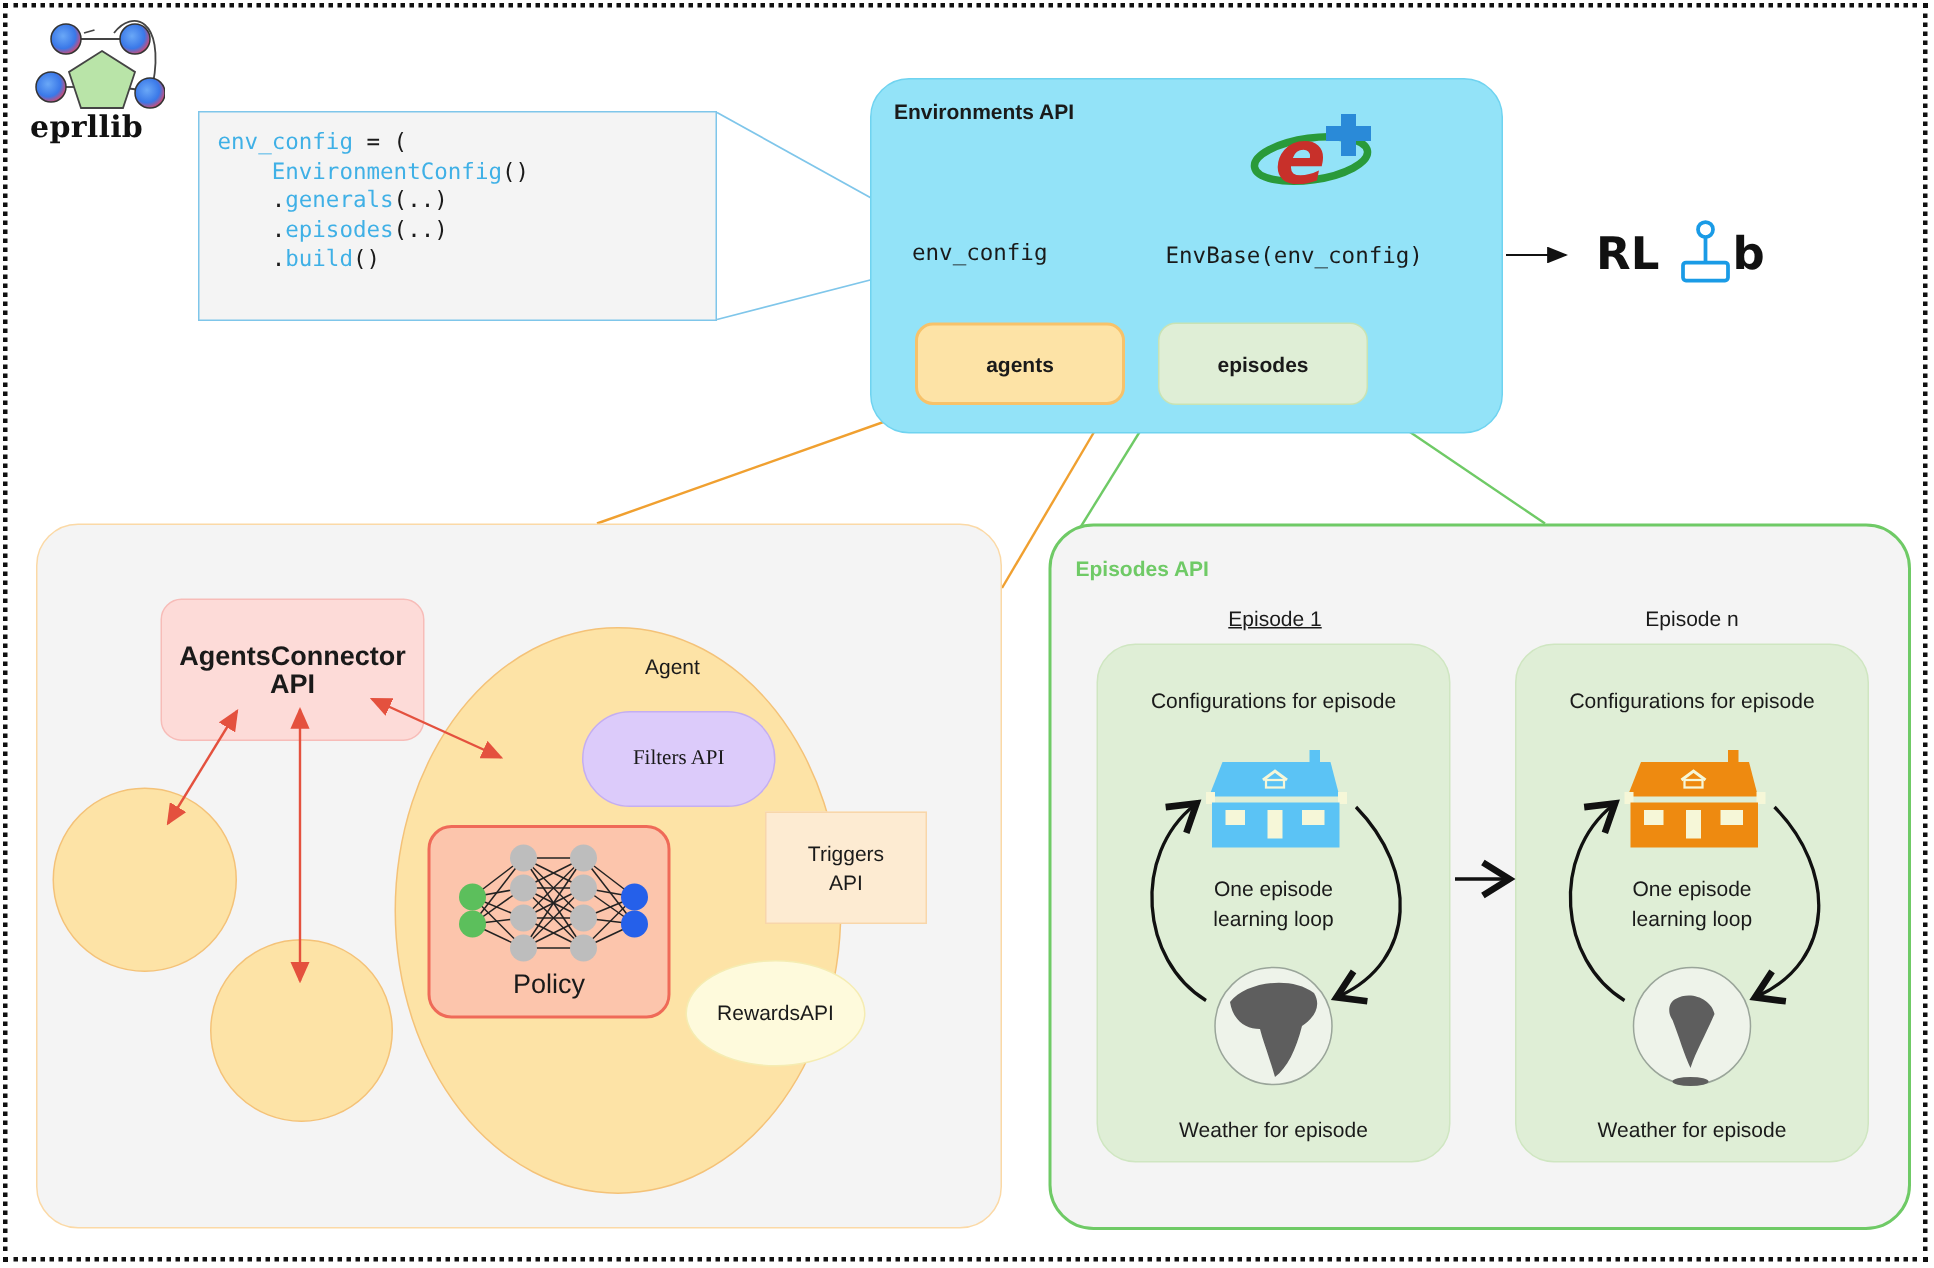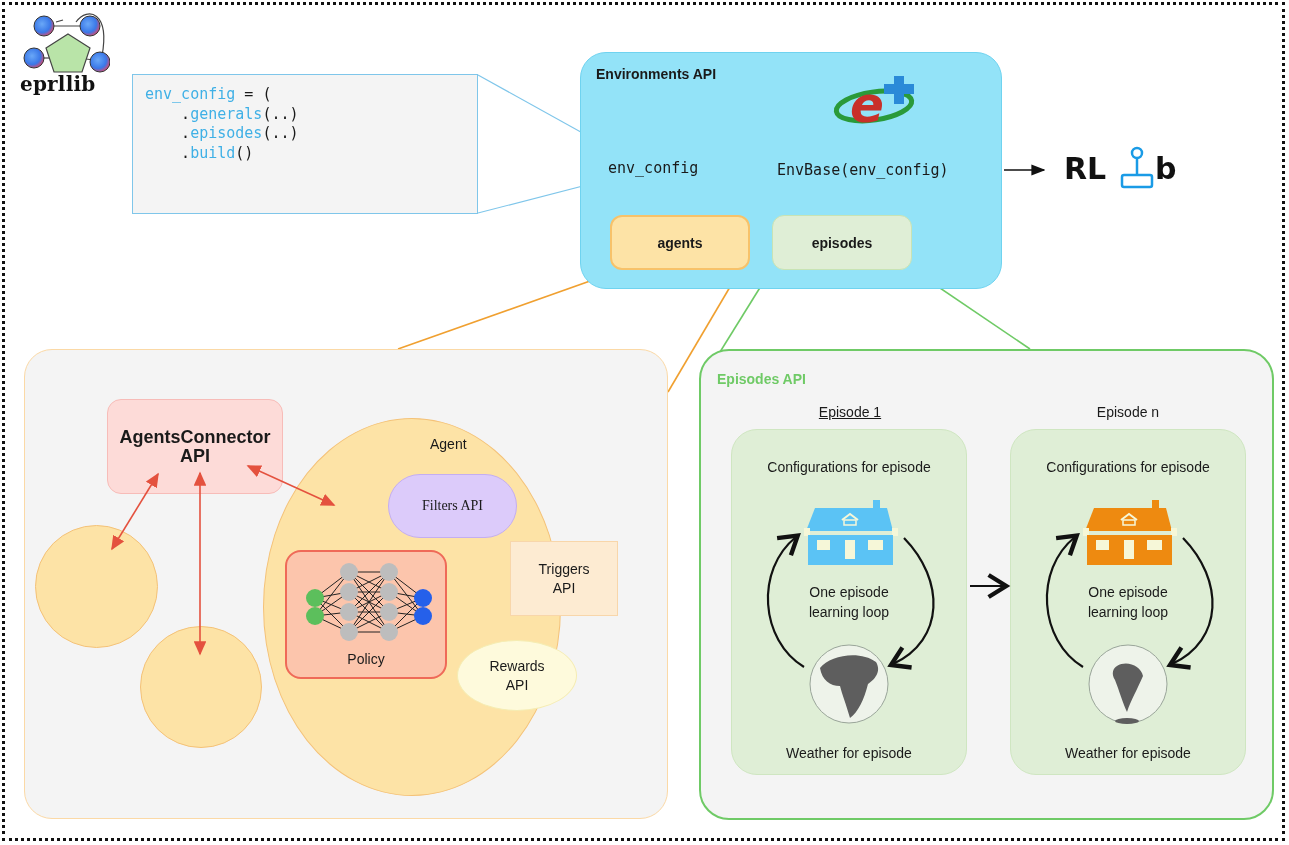--- a/index.html
+++ b/index.html
@@ -35,23 +35,23 @@
   
   .agents-panel { left:24px; top:349px; width:644px; height:470px; background:#f4f4f4; border:1.5px solid #fbd9a6; border-radius:28px; box-sizing:border-box; }
   .ac-box { left:107px; top:399px; width:176px; height:95px; background:#fddbd8; border:1.5px solid #f7bcb8; border-radius:14px; box-sizing:border-box; display:flex; flex-direction:column; align-items:center; justify-content:center; font-weight:bold; font-size:18px; line-height:19px; text-align:center; }
   .circle-small { background:#fde3a6; border:1.5px solid #f4c278; border-radius:50%; box-sizing:border-box; }
   .c1 { left:35px; top:525px; width:123px; height:123px; }
   .c2 { left:140px; top:626px; width:122px; height:122px; }
   .agent-circle { left:263px; top:418px; width:298px; height:378px; background:#fde3a6; border:1.5px solid #f4c278; border-radius:50%; box-sizing:border-box; }
   .agent-label { left:430px; top:436px; font-size:14px; }
   .filters { left:388px; top:474px; width:129px; height:64px; background:#dccbfa; border:1.5px solid #c4aef1; border-radius:32px; box-sizing:border-box; display:flex; align-items:center; justify-content:center; font-size:14px;font-family:Liberation Serif, serif; }
   .triggers { left:510px; top:541px; width:108px; height:75px; background:#fdebd2; border:1.5px solid #f8d6aa; box-sizing:border-box; display:flex; flex-direction:column; align-items:center; justify-content:center; font-size:14px; line-height:19px; }
-  .rewards { left:457px; top:640px; width:120px; height:71px; background:#fefadc; border:1.5px solid #f5ecb2; border-radius:50%; box-sizing:border-box; display:flex; flex-direction:column; align-items:center; justify-content:center; font-size:14px; line-height:19px; }
+  .rewards { left:457px; top:640px; width:120px; height:71px; background:#fefadc; border:1.5px solid #f5ecb2; border-radius:50%; box-sizing:border-box; display:flex; flex-direction:row; align-items:center; justify-content:center; font-size:14px; line-height:19px; }
   .policy { left:285px; top:550px; width:162px; height:129px; background:#fcc5ac; border:2px solid #ef6a58; border-radius:16px; box-sizing:border-box; }
-  .policy-label { position:absolute; left:0; right:0; bottom:10px; text-align:center; font-size:14px;margin-top:44px; }
+  .policy-label { position:absolute; left:0; right:0; bottom:10px; text-align:center; font-size:18px;margin-top:44px; }
   .nn { position:absolute; left:14px; top:6px; width:136px; height:86px; }
 
   
   .episodes-panel { left:699px; top:349px; width:575px; height:471px; background:#f4f4f4; border:2px solid #6fca66; border-radius:30px; box-sizing:border-box; }
   .ep-api-title { left:717px; top:371px; color:#6fca66; font-weight:bold; font-size:14px; }
   .ep-heading { font-size:14px; text-align:center; width:200px; }
   .ep-card { width:236px; height:346px; background:#dfeed6; border:1.5px solid #cfe6c1; border-radius:26px; box-sizing:border-box; }
   .ep-text { font-size:14px; text-align:center; width:236px; line-height:20px; }
 </style>
 </head>
@@ -104,20 +104,21 @@
     <circle cx="26" cy="16" r="10" fill="url(#nodeG)" stroke="#333" stroke-width="1"></circle>
     <circle cx="72" cy="16" r="10" fill="url(#nodeG)" stroke="#333" stroke-width="1"></circle>
     <circle cx="16" cy="48" r="10" fill="url(#nodeG)" stroke="#333" stroke-width="1"></circle>
     <circle cx="82" cy="52" r="10" fill="url(#nodeG)" stroke="#333" stroke-width="1"></circle>
   </svg>
   <div class="logo-text">eprllib</div>
 </div>
 
 <div class="abs code-box" id="codeBox">
     <div class="code-line"><span class="tok-blue">env_config</span><span class="tok-dark"> = (</span></div>
+    <div class="code-line"><span class="tok-dark">    </span><span class="tok-blue">EnvironmentConfig</span><span class="tok-dark">()</span></div>
     <div class="code-line"><span class="tok-dark">    .</span><span class="tok-blue">generals</span><span class="tok-dark">(..)</span></div>
     <div class="code-line"><span class="tok-dark">    .</span><span class="tok-blue">episodes</span><span class="tok-dark">(..)</span></div>
     <div class="code-line"><span class="tok-dark">    .</span><span class="tok-blue">build</span><span class="tok-dark">()</span></div>
   </div>
 
 <div class="abs env-box"></div>
 <div class="abs env-title">Environments API</div>
 <div class="abs ep-logo">
   <svg width="96" height="58" viewBox="0 0 96 58">
     <ellipse cx="46" cy="32" rx="38" ry="14" fill="none" stroke="#2a9a3a" stroke-width="5" transform="rotate(-8 46 32)"></ellipse>

